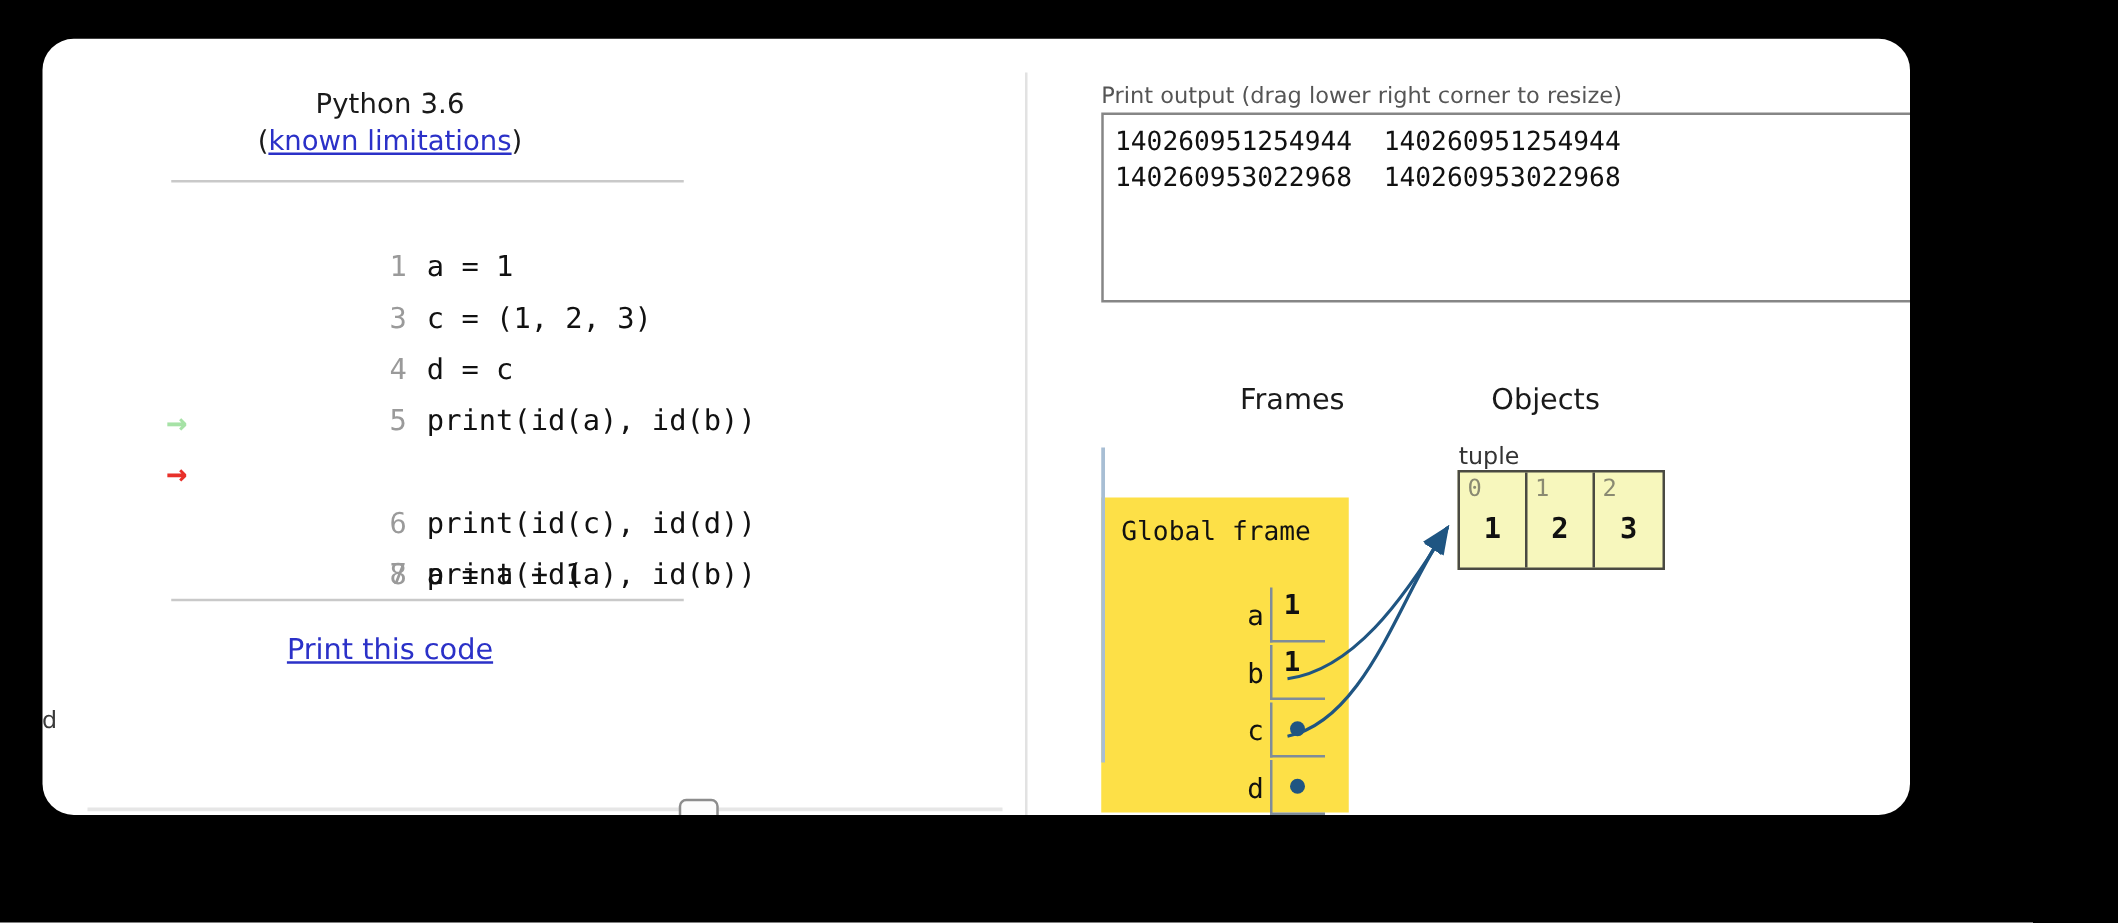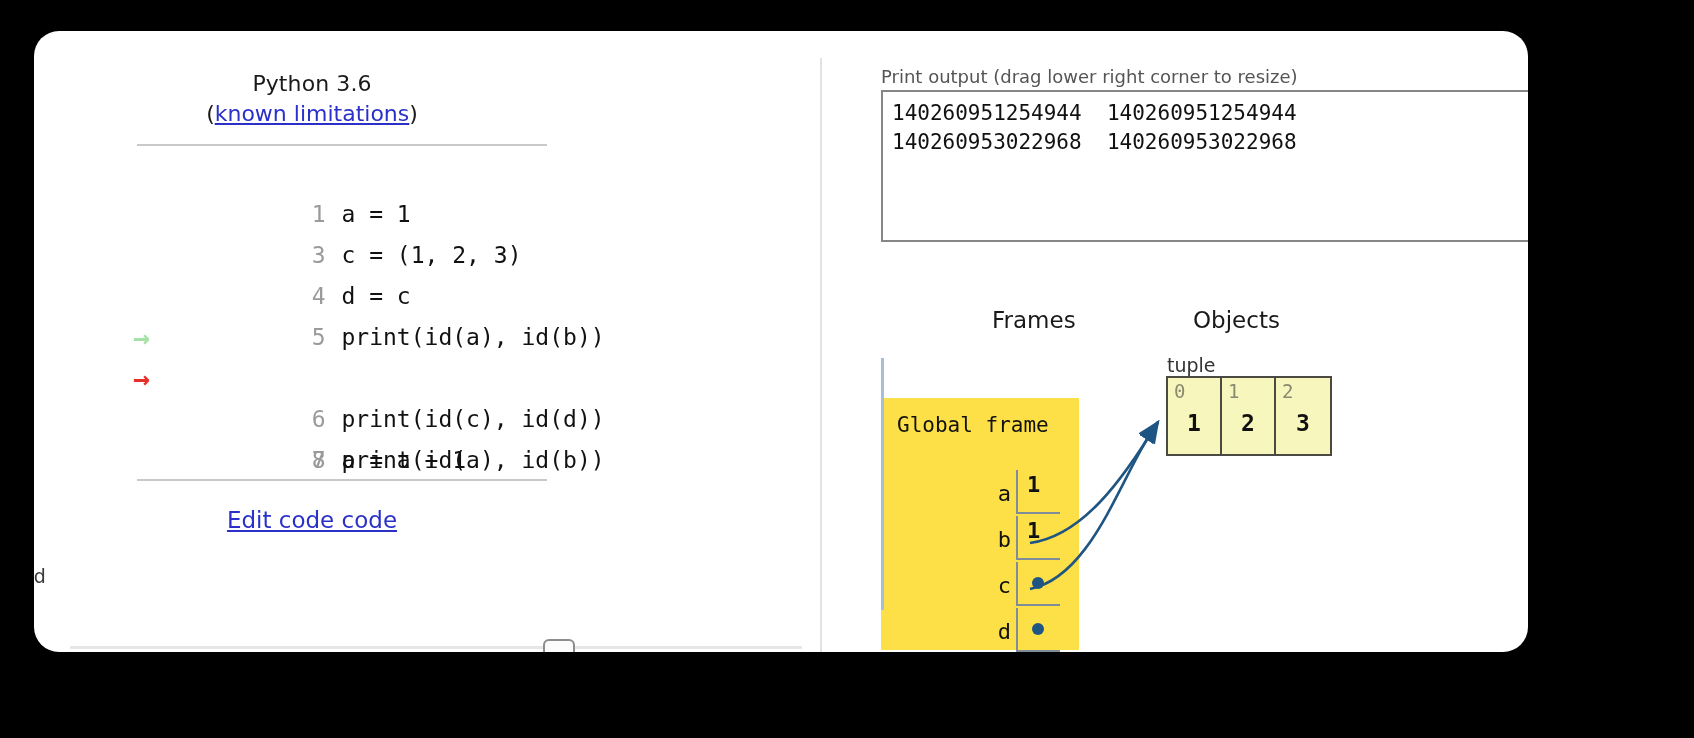--- a/index.html
+++ b/index.html
@@ -223,21 +223,21 @@
 
         <div class="code-row">
           <span class="ln">8</span><span class="ctext">print(id(a), id(b))</span>
         </div>
 
       </div>
 
       <div class="code-rule-bot"></div>
 
       <div class="edit-link">
-        <a href="#">Edit code code</a>
+        <a href="#">Print this code</a>
       </div>
 
       <div class="legend">
         <div>cuted</div>
         <div>te</div>
       </div>
 
       <div class="slider-strip">
         <div class="slider-track"></div>
         <div class="slider-thumb"></div>

